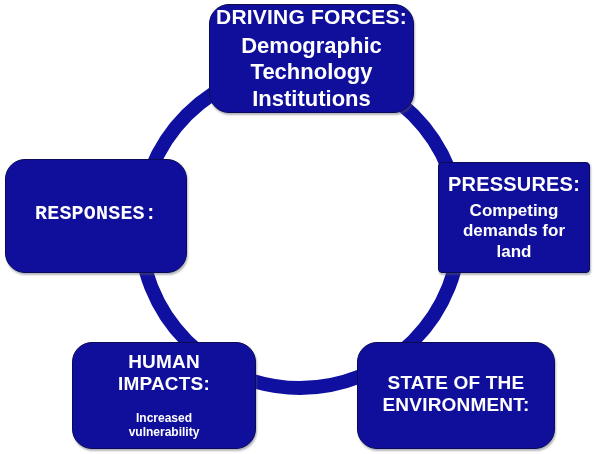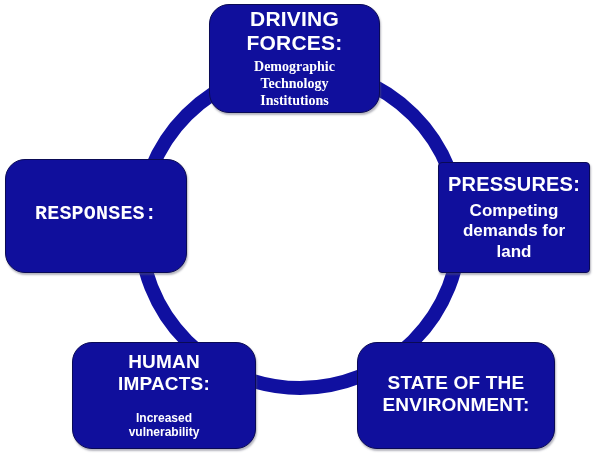--- a/index.html
+++ b/index.html
@@ -46,25 +46,25 @@
     white-space: pre-line;
   }
   .node .body {
     font-weight: bold;
     line-height: 1.2;
     white-space: pre-line;
   }
 
   
   #node-driving-forces {
-    left: 209px; top: 4px; width: 171px; height: 109px;
+    left: 209px; top: 4px; width: 205px; height: 109px;
     border-radius: 20px;
   }
   #node-driving-forces .title { font-size: 21px; margin-bottom: 4px; }
-  #node-driving-forces .body  { font-size: 14px; font-family: Liberation Serif, serif; }
+  #node-driving-forces .body  { font-size: 22px; }
 
   
   #node-responses {
     left: 5px; top: 159px; width: 182px; height: 114px;
     border-radius: 20px;
   }
   #node-responses .title { font-size: 20px; margin-bottom: 4px; }
   #node-responses .body  { font-size: 17px; }
 
   

